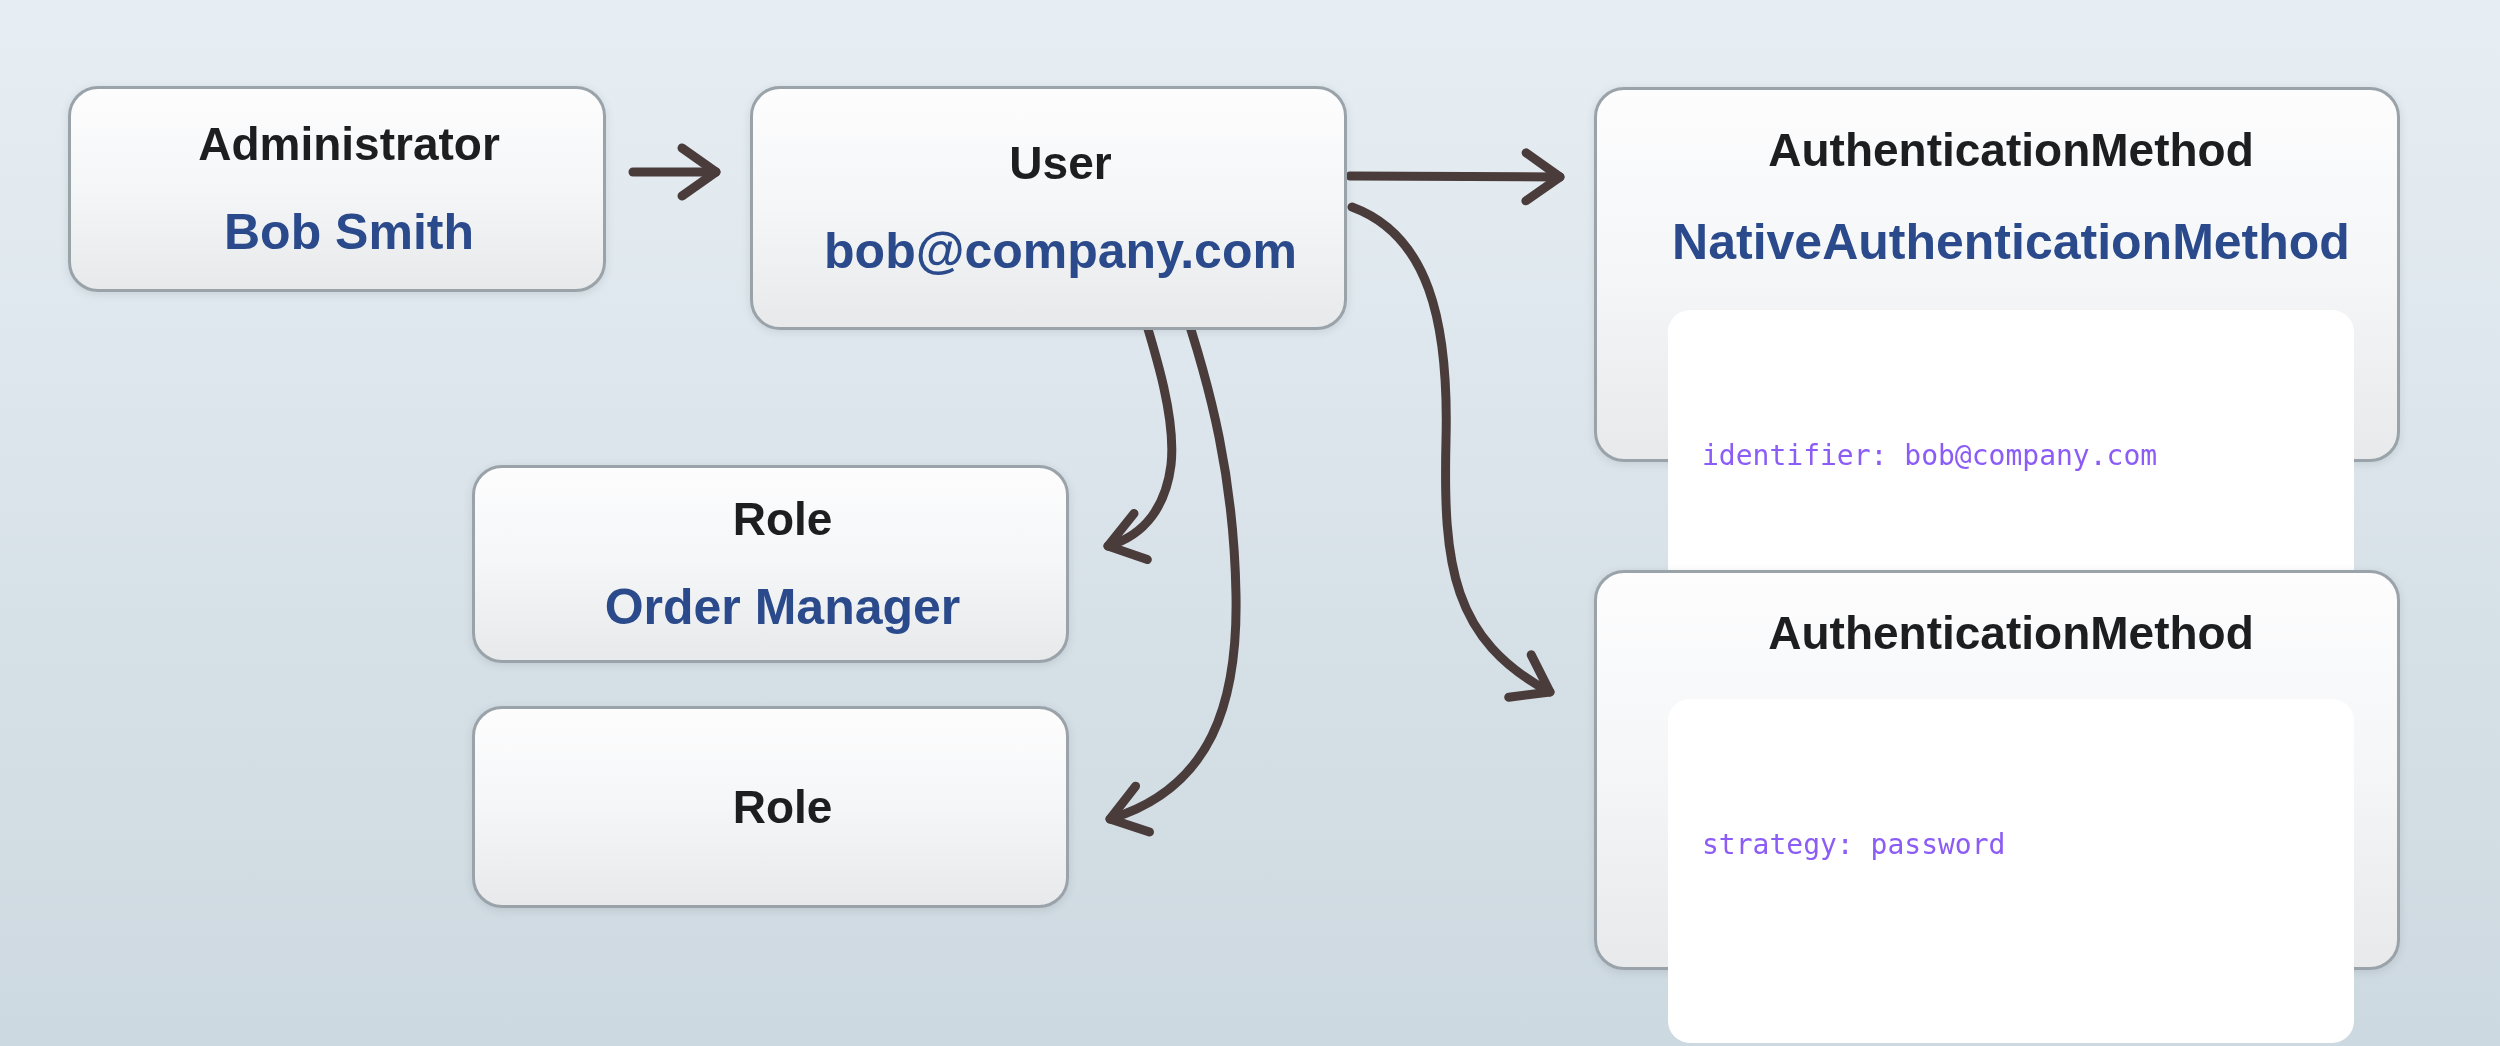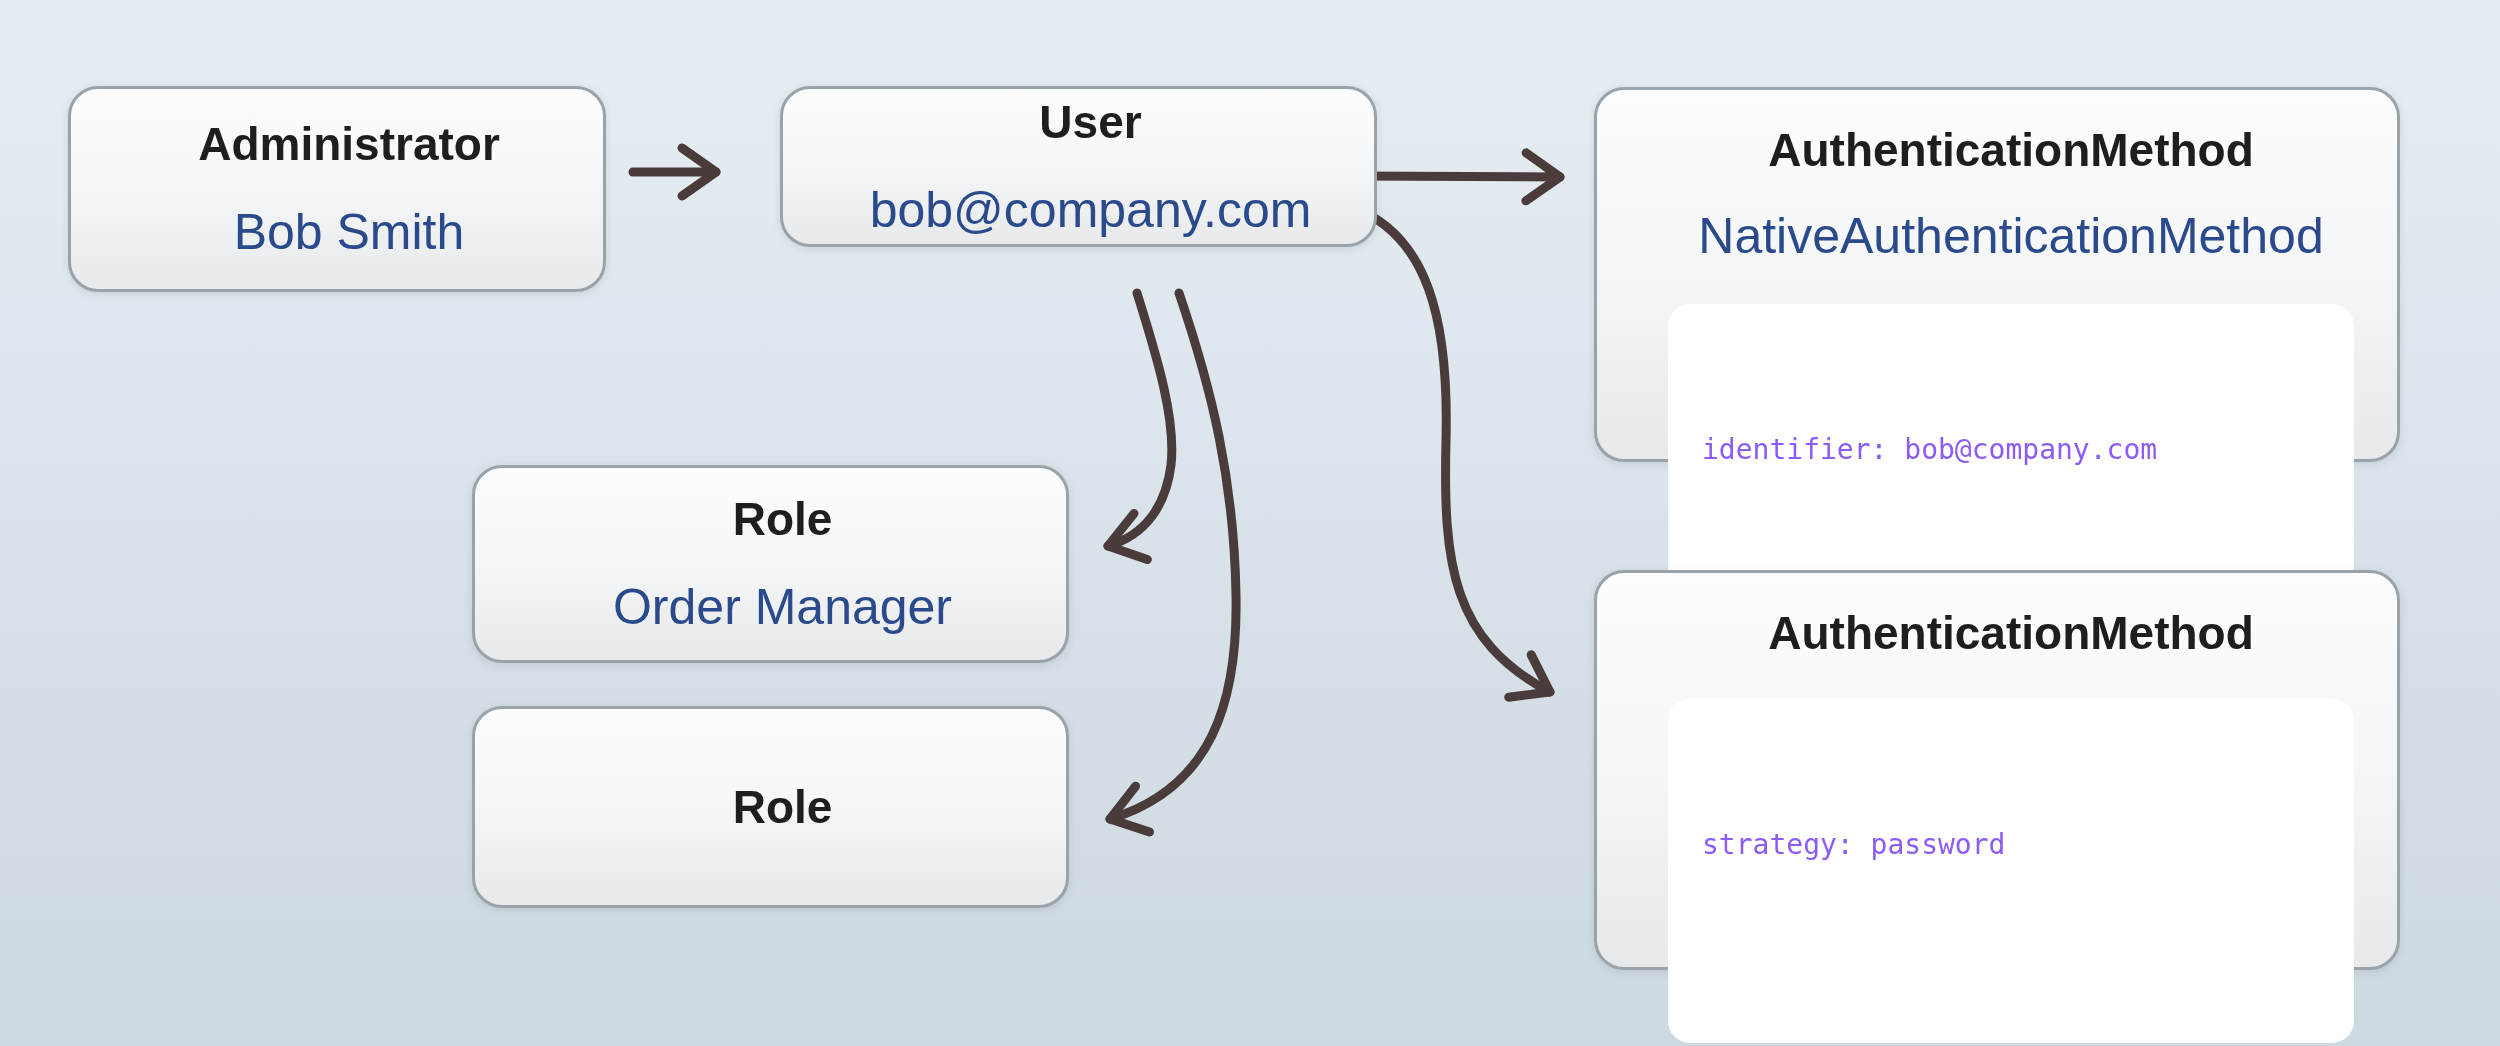--- a/index.html
+++ b/index.html
@@ -17,39 +17,39 @@
     box-sizing:border-box;
     border:3px solid #9aa3a9;
     border-radius:30px;
     background:linear-gradient(180deg,#fdfdfe 0%,#f5f6f7 50%,#e7e9ea 100%);
     box-shadow:0 2px 8px rgba(70,80,90,0.15);
     display:flex;flex-direction:column;align-items:center;
   }
   .node.simple{justify-content:center;gap:30px;padding-left:24px;}
   .node.auth{justify-content:flex-start;padding-top:32px;gap:26px;padding-left:28px;}
   .entity-type{font-weight:bold;font-size:46px;color:#1d1e20;line-height:56px;white-space:nowrap;}
-  .entity-name{font-weight:normal;font-size:50px;color:#2a4a8c;line-height:60px;white-space:nowrap;}
-  .node.auth .entity-name{margin-top:2px;}
+  .entity-name{font-weight:bold;font-size:50px;color:#2a4a8c;line-height:60px;white-space:nowrap;}
+  .node.auth .entity-name{margin-top:8px;}
   .code{
     margin-top:12px;
     box-sizing:border-box;
     width:calc(100% - 86px);
     background:#ffffff;
     border-radius:22px;
     padding:16px 34px;
     font-family:"DejaVu Sans Mono","Liberation Mono",monospace;
     font-size:28px;line-height:52px;
     color:#8b5cf6;
     text-align:left;
     align-self:center;
     white-space:pre;
   }
   
   #node-administrator{left:68px;top:86px;width:538px;height:206px;}
-  #node-user{left:780px;top:86px;width:597px;height:161px;}
+  #node-user{left:750px;top:86px;width:597px;height:244px;}
   #node-native-auth{left:1594px;top:87px;width:806px;height:375px;}
   #node-order-role{left:472px;top:465px;width:597px;height:198px;}
   #node-customer-role{left:472px;top:706px;width:597px;height:202px;}
   #node-external-auth{left:1594px;top:570px;width:806px;height:400px;}
 </style>
 </head>
 <body>
 
 <div class="canvas">
 

